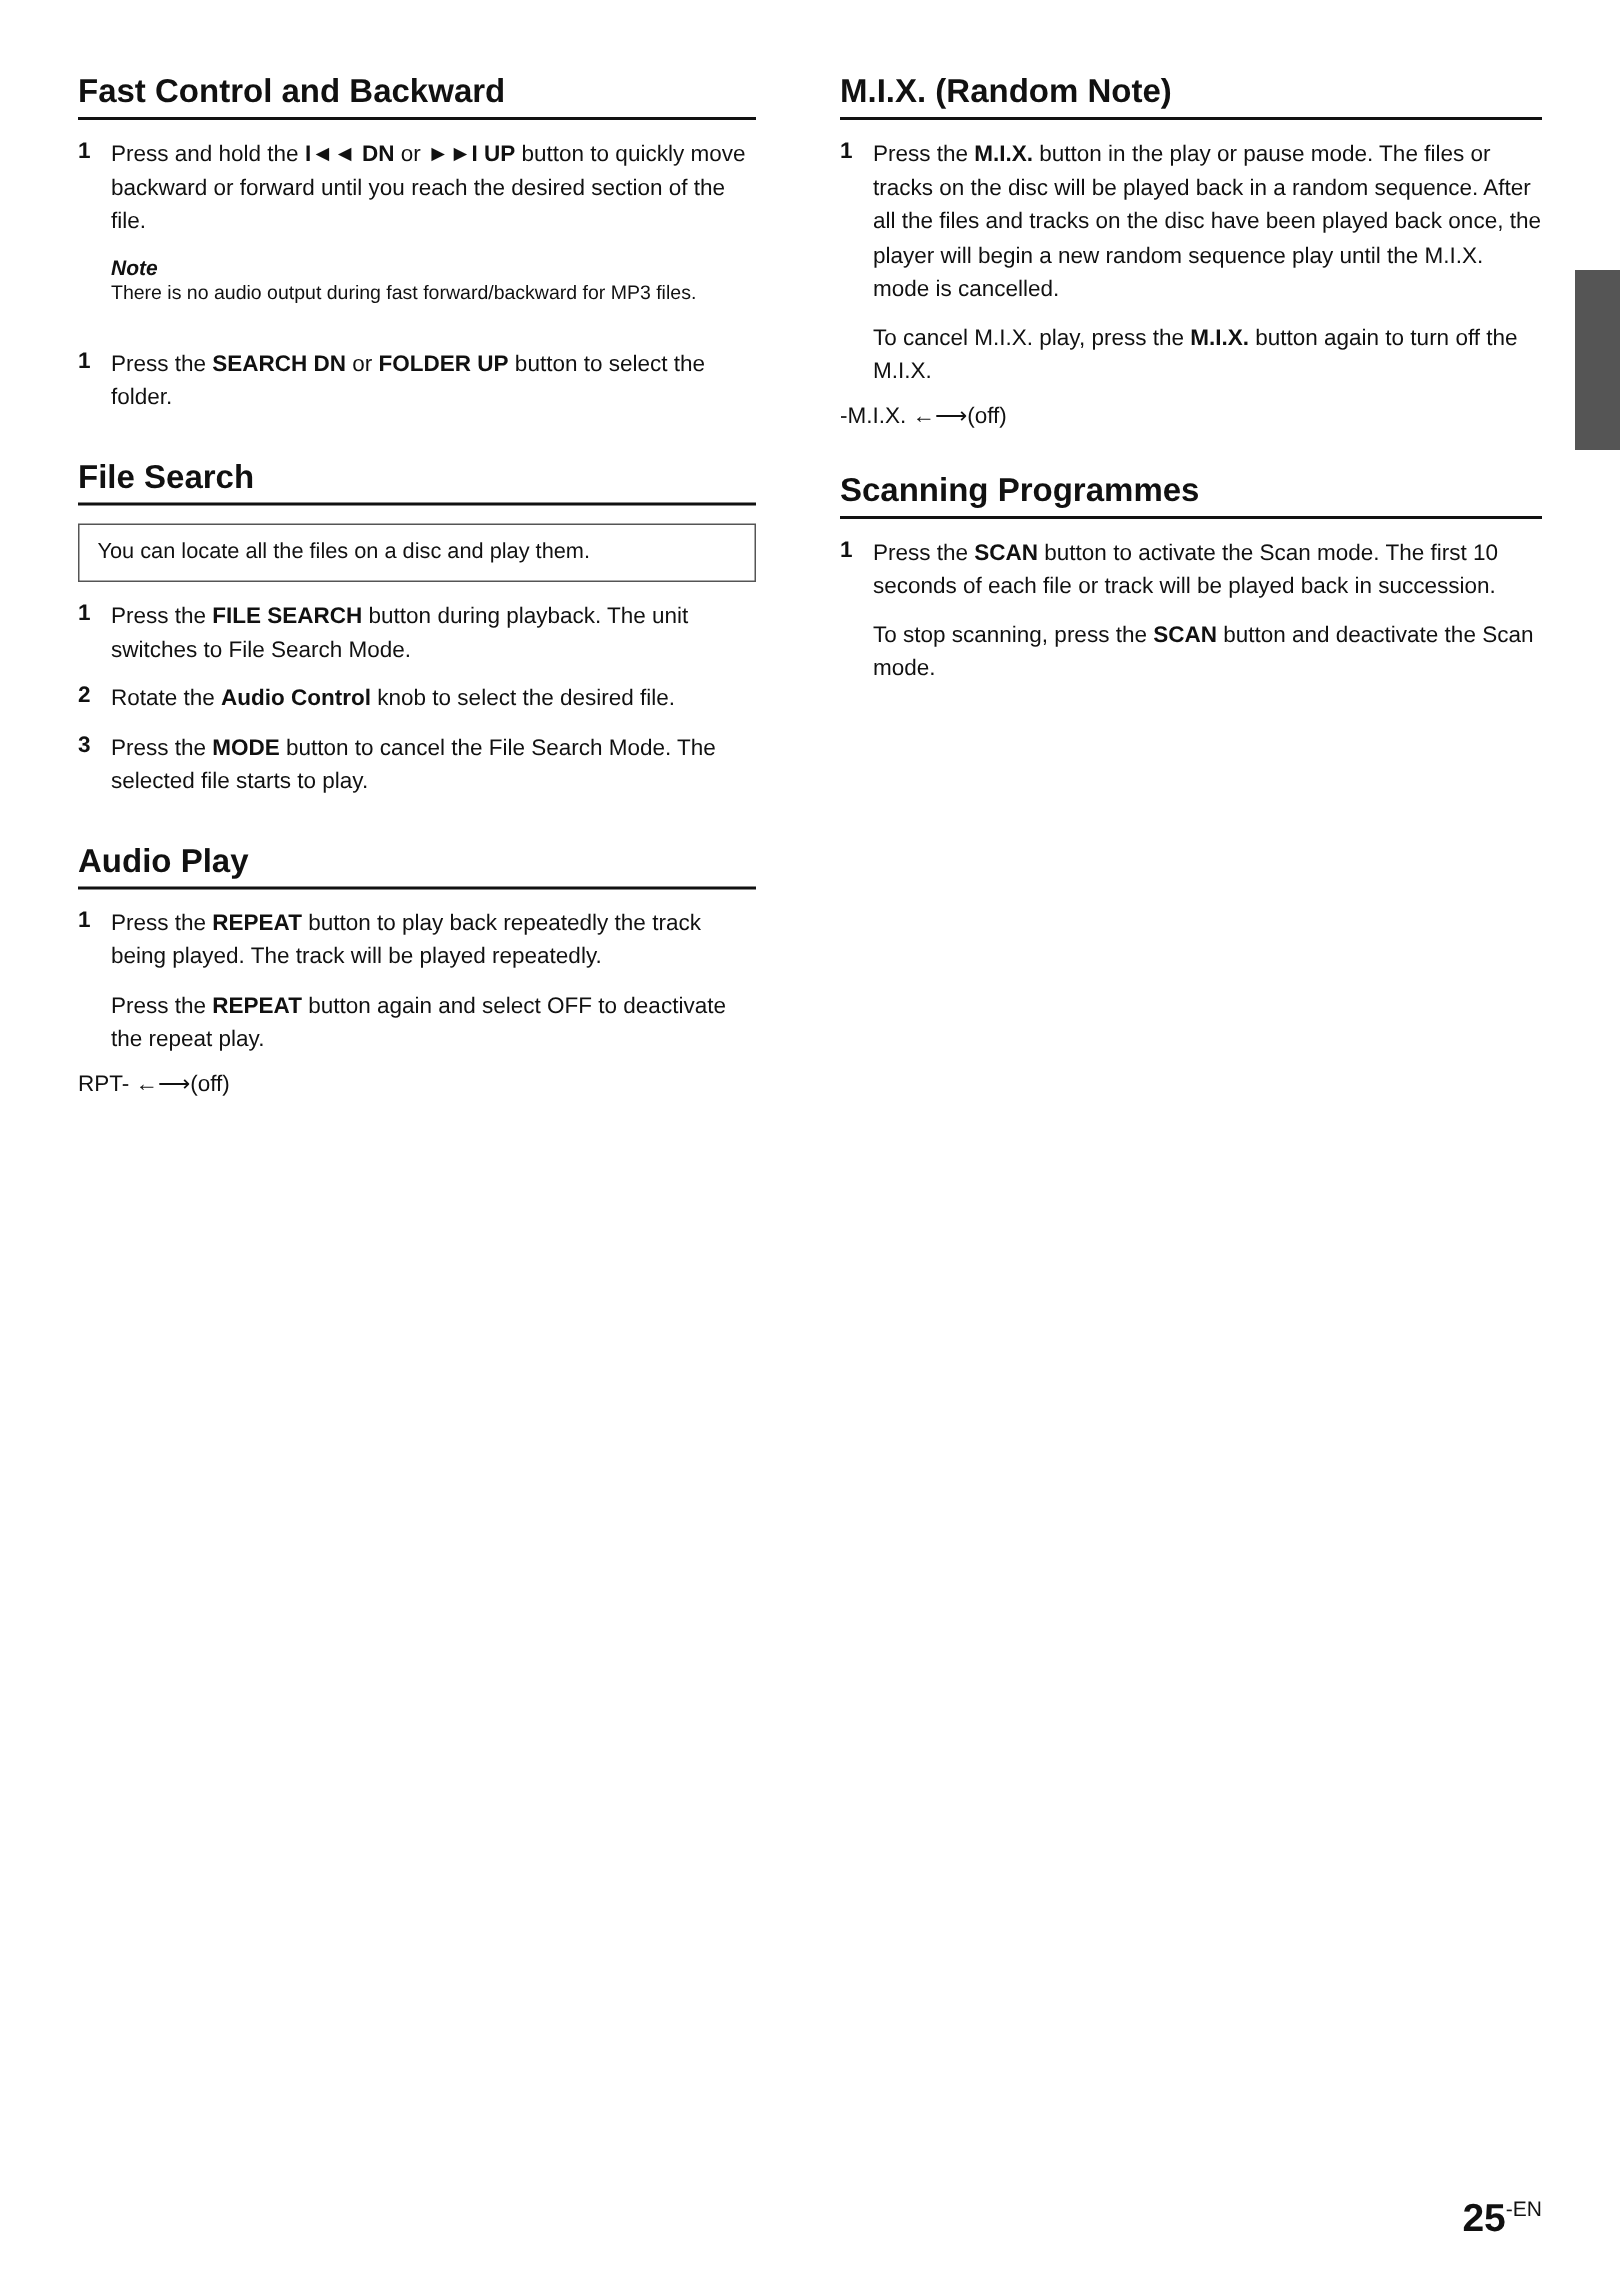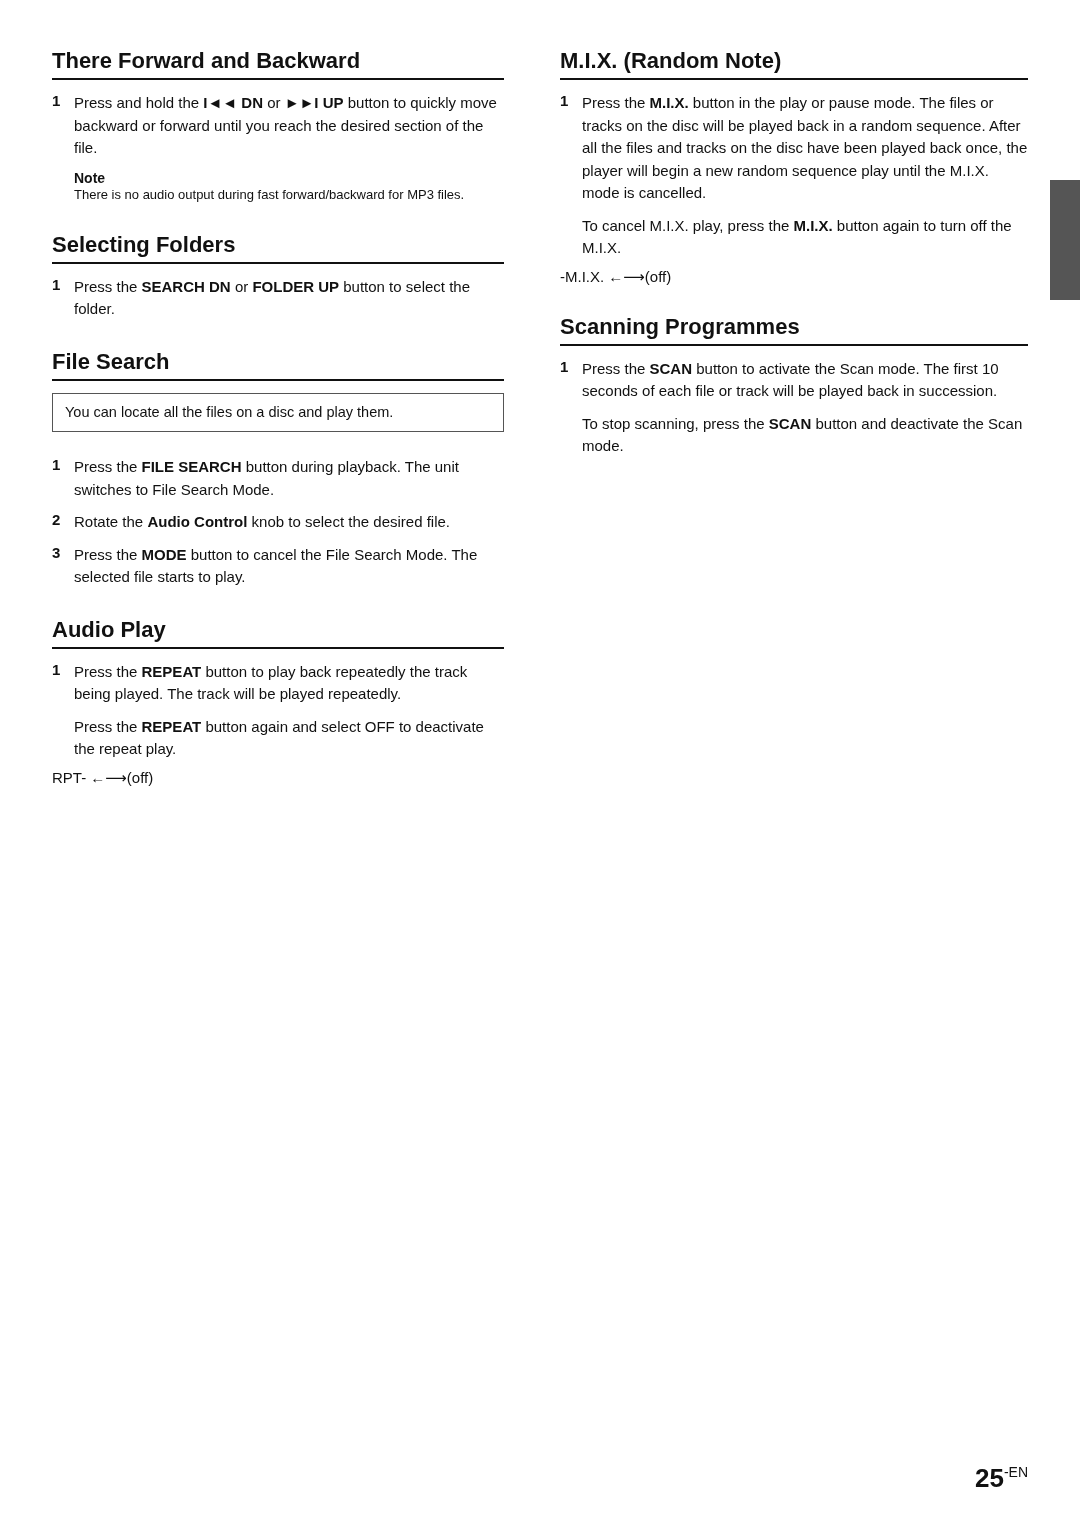--- a/index.html
+++ b/index.html
@@ -60,32 +60,33 @@
       font-size: 15px;
       line-height: 1.5;
     }
 
     .note-box {
       margin: 10px 0 10px 22px;
     }
 
     .note-label {
       font-weight: bold;
+      font-style: italic;
       font-size: 14px;
     }
 
     .note-text {
       font-size: 13px;
       line-height: 1.4;
     }
 
     .info-box {
       border: 1px solid #555;
       padding: 8px 12px;
-      margin-bottom: 24px;
+      margin-bottom: 12px;
       font-size: 14.5px;
       line-height: 1.5;
     }
 
     .indent-para {
       margin-left: 22px;
       margin-bottom: 8px;
       font-size: 15px;
       line-height: 1.5;
     }
@@ -124,35 +125,34 @@
 </head>
 <body>
 
 <div class="tab-marker"></div>
 
 <div class="page-content">
 
   <div class="left-col">
 
     <div class="section">
-      <div class="section-title">There Forward and Backward</div>
+      <div class="section-title">Fast Control and Backward</div>
       <div class="step">
         <span class="step-number">1</span>
         <span class="step-text">
           Press and hold the <b>I◄◄ DN</b> or <b>►►I UP</b> button to quickly move backward or forward until you reach the desired section of the file.
         </span>
       </div>
       <div class="note-box">
         <div class="note-label">Note</div>
         <div class="note-text">There is no audio output during fast forward/backward for MP3 files.</div>
       </div>
     </div>
 
     <div class="section">
-      <div class="section-title">Selecting Folders</div>
       <div class="step">
         <span class="step-number">1</span>
         <span class="step-text">
           Press the <b>SEARCH DN</b> or <b>FOLDER UP</b> button to select the folder.
         </span>
       </div>
     </div>
 
     <div class="section">
       <div class="section-title">File Search</div>

